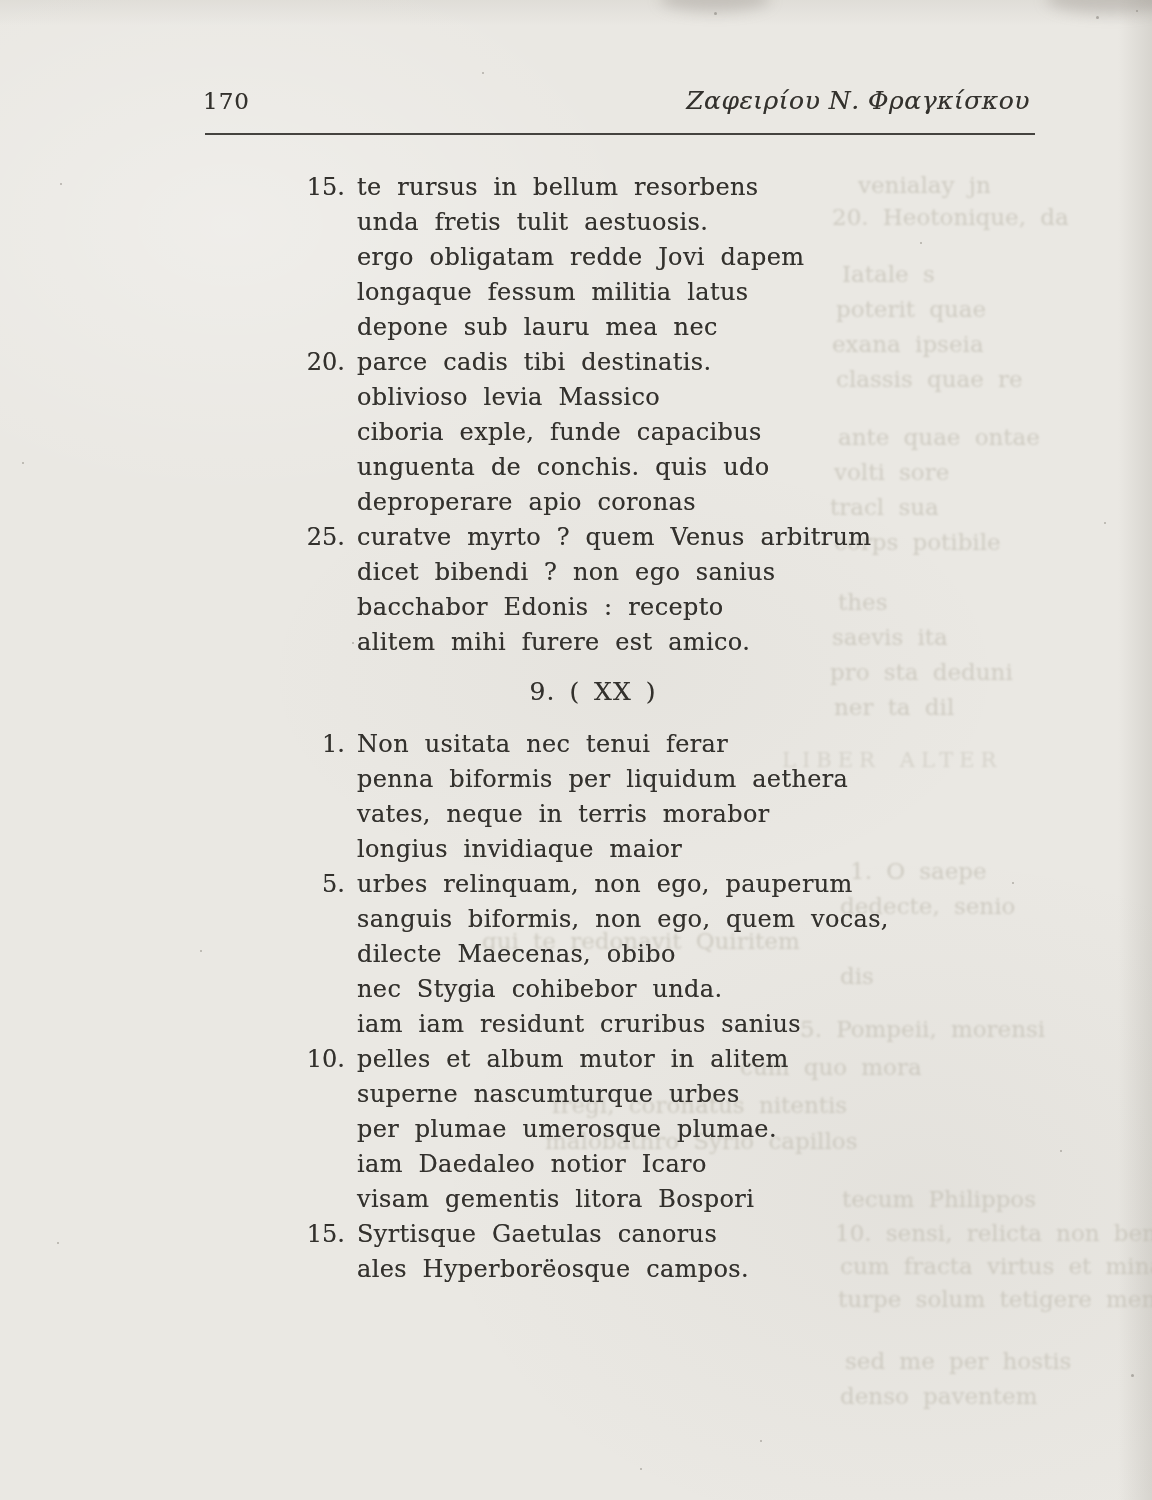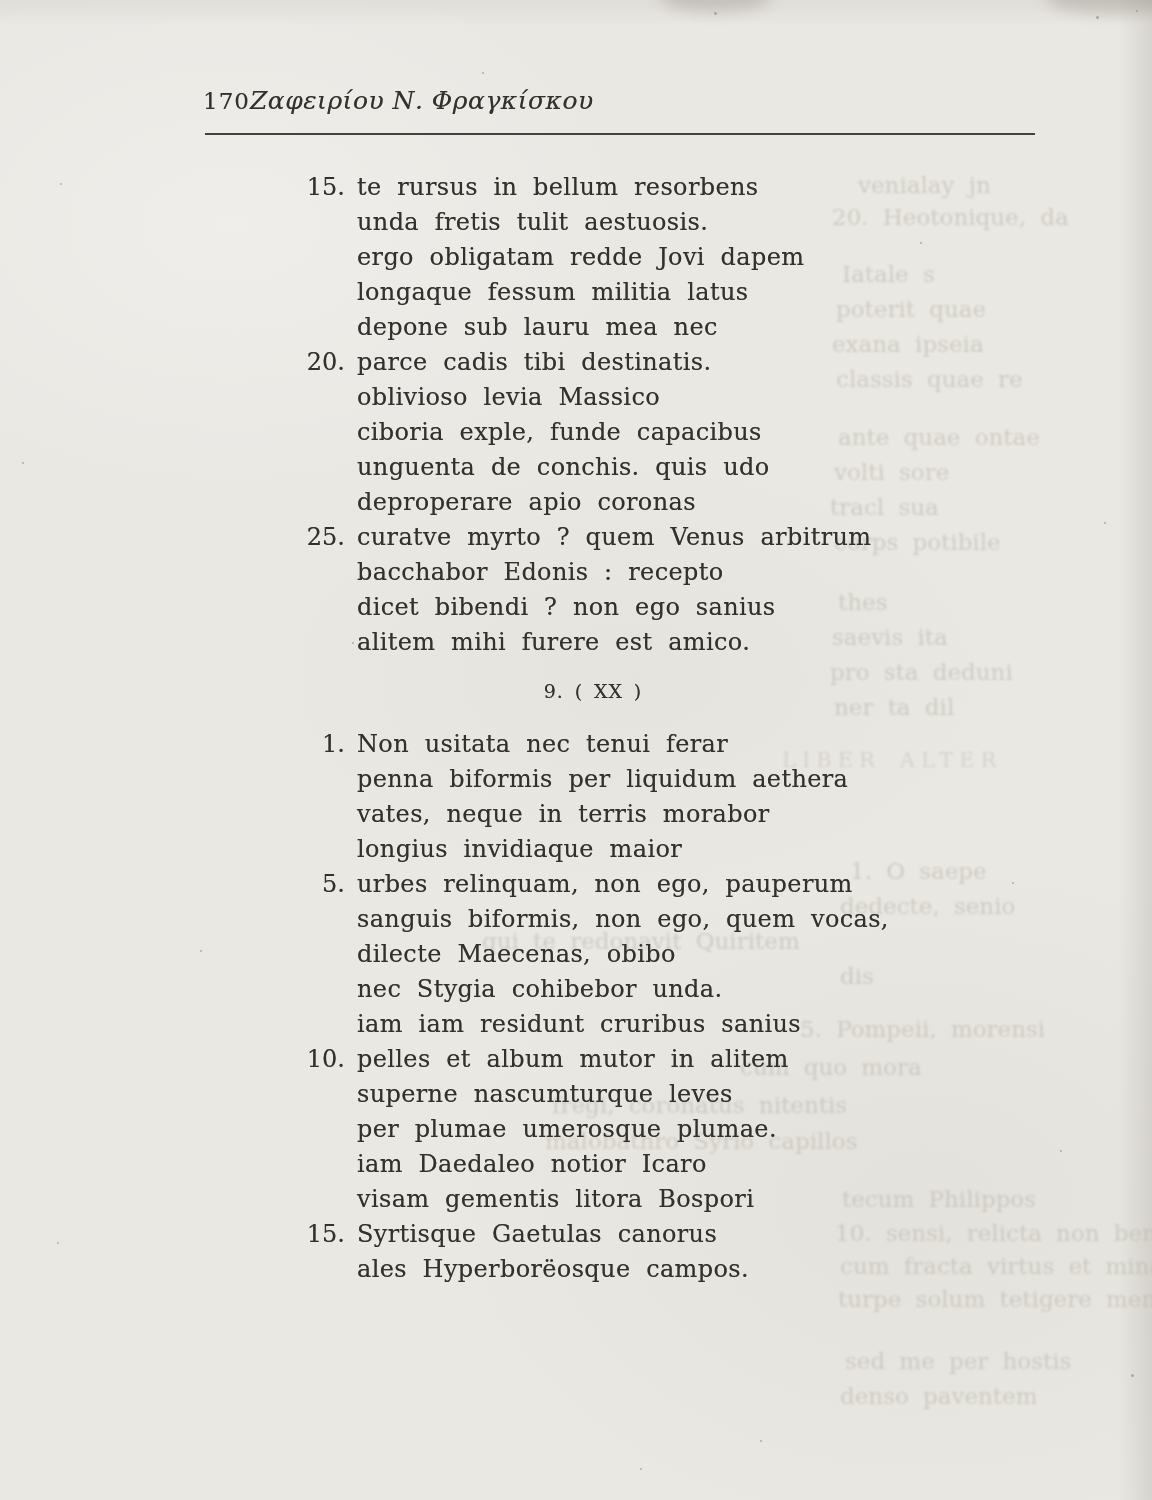--- a/index.html
+++ b/index.html
@@ -35,21 +35,21 @@
   .smudge.s1 { left: 660px; top: -14px; width: 110px; height: 26px; }
   .smudge.s2 { left: 1046px; top: -16px; width: 130px; height: 30px; }
   .speck {
     position: absolute; border-radius: 50%;
     background: #78746b; opacity: 0.5; pointer-events: none;
   }
 
   .running-header {
     position: absolute;
     left: 203px; top: 86px; width: 827px; height: 34px;
-    display: flex; align-items: baseline;
+    display: flex; justify-content: space-between; align-items: baseline;
   }
   .page-number {
     font-size: 23px; letter-spacing: 1px;
     text-shadow: 0 0 0.5px rgba(51,49,45,0.55);
   }
   .running-head {
     font-size: 25px; font-style: italic; letter-spacing: 0.5px;
     text-shadow: 0 0 0.5px rgba(51,49,45,0.5);
   }
   .header-rule {
@@ -68,21 +68,21 @@
   .verse-num {
     width: 52px; text-align: right; margin-right: 12px; flex: 0 0 52px;
     text-shadow: 0 0 0.5px rgba(51,49,45,0.55);
   }
   .verse-text {
     word-spacing: 0.32em; letter-spacing: 0.015em;
     text-shadow: 0 0 0.5px rgba(51,49,45,0.55);
   }
   .poem-heading {
     width: 600px; margin: 14px 0 18px 0; height: 35px; line-height: 35px;
-    text-align: center; font-size: 19px; font-weight: normal;
+    text-align: center; font-size: 25px; font-weight: normal;
     letter-spacing: 1px; word-spacing: 0.2em;
     text-shadow: 0 0 0.5px rgba(51,49,45,0.55);
   }
 
   .ghost {
     position: absolute;
     color: #bdb9ad; opacity: 0.6;
     filter: blur(1.2px);
     font-size: 23px; word-spacing: 0.3em; white-space: nowrap;
     pointer-events: none;
@@ -202,25 +202,25 @@
             <span class="verse-text">deproperare apio coronas</span>
           </div>
         </div>
         <div class="stanza">
           <div class="verse-line">
             <span class="verse-num">25.</span>
             <span class="verse-text">curatve myrto ? quem Venus arbitrum</span>
           </div>
           <div class="verse-line">
             <span class="verse-num"></span>
+            <span class="verse-text">dicet bibendi ? non ego sanius</span>
+          </div>
+          <div class="verse-line">
+            <span class="verse-num"></span>
             <span class="verse-text">bacchabor Edonis : recepto</span>
-          </div>
-          <div class="verse-line">
-            <span class="verse-num"></span>
-            <span class="verse-text">dicet bibendi ? non ego sanius</span>
           </div>
           <div class="verse-line">
             <span class="verse-num"></span>
             <span class="verse-text">alitem mihi furere est amico.</span>
           </div>
         </div>
       </section>
     <h2 class="poem-heading">9. ( XX )</h2>
     <section>
         <div class="stanza">
@@ -263,21 +263,21 @@
           <div class="verse-line">
             <span class="verse-num"></span>
             <span class="verse-text">iam iam residunt cruribus sanius</span>
           </div>
           <div class="verse-line">
             <span class="verse-num">10.</span>
             <span class="verse-text">pelles et album mutor in alitem</span>
           </div>
           <div class="verse-line">
             <span class="verse-num"></span>
-            <span class="verse-text">superne nascumturque leves</span>
+            <span class="verse-text">superne nascumturque urbes</span>
           </div>
           <div class="verse-line">
             <span class="verse-num"></span>
             <span class="verse-text">per plumae umerosque plumae.</span>
           </div>
         </div>
         <div class="stanza">
           <div class="verse-line">
             <span class="verse-num"></span>
             <span class="verse-text">iam Daedaleo notior Icaro</span>

